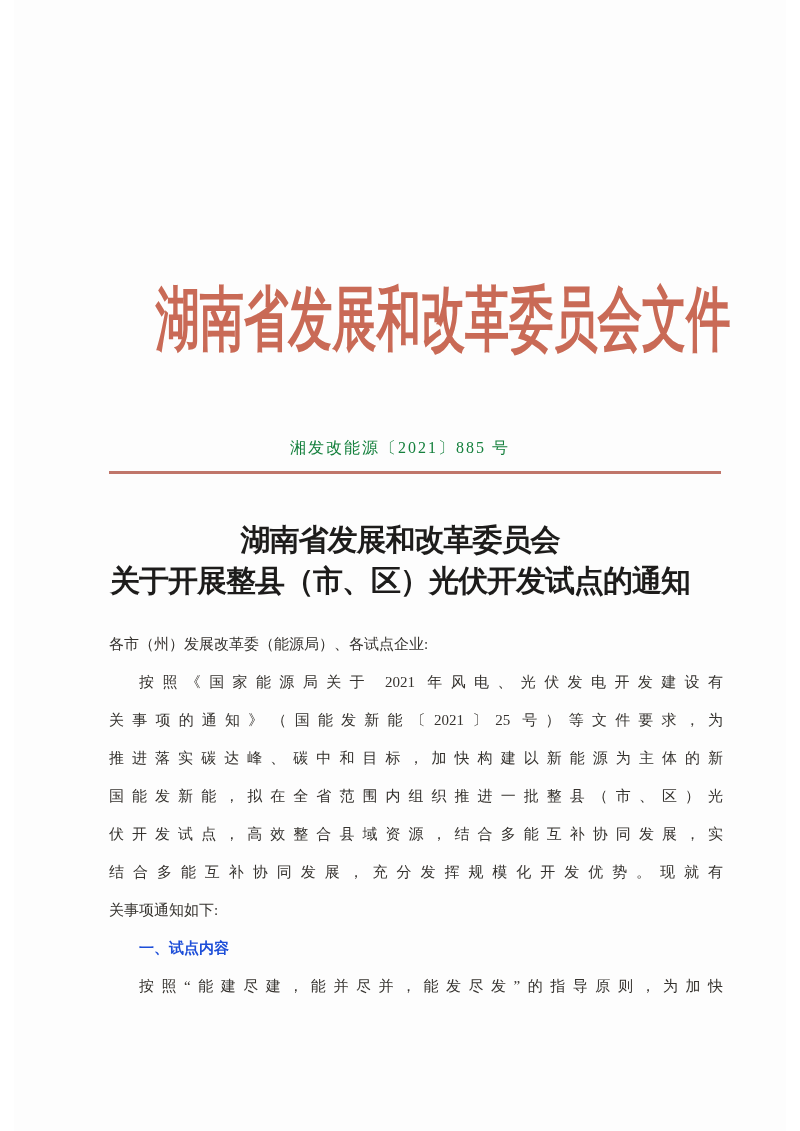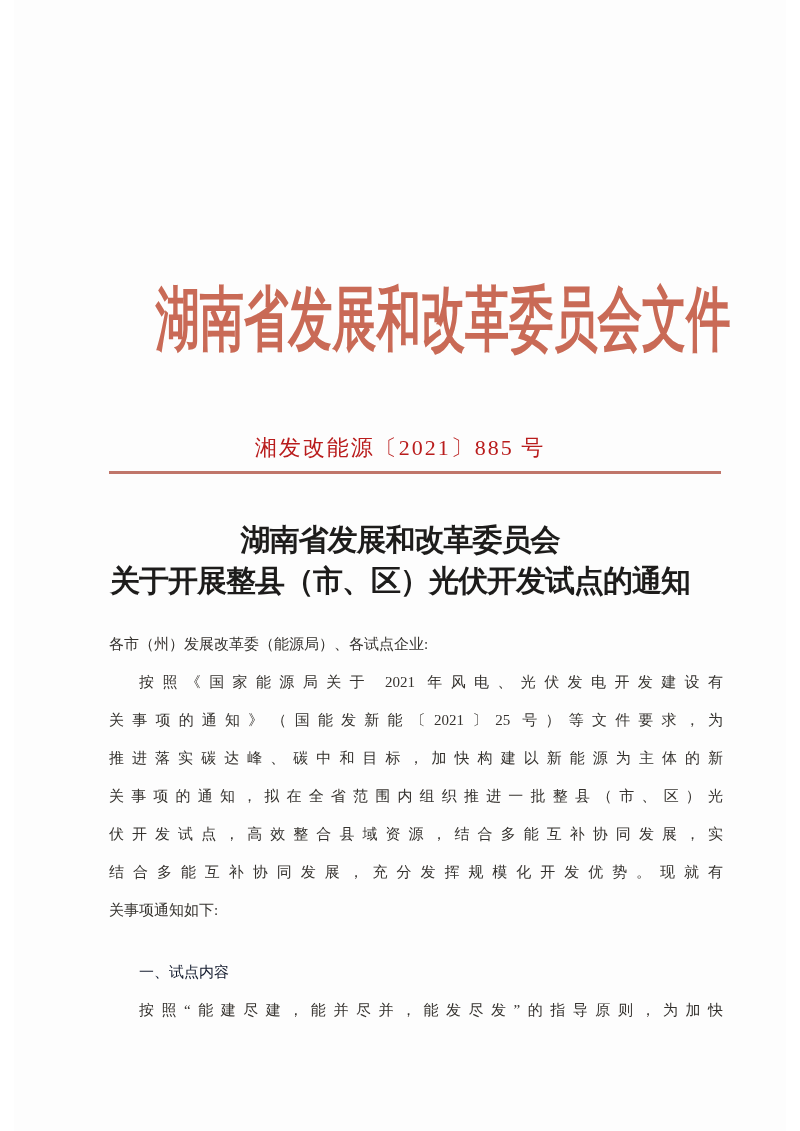--- a/index.html
+++ b/index.html
@@ -38,24 +38,24 @@
     white-space: nowrap;
   }
 
   
   .doc-number {
     position: absolute;
     top: 433px;
     left: 0;
     width: 100%;
     text-align: center;
-    font-size: 22px;
+    font-size: 16px;
     line-height: 30px;
     letter-spacing: 2px;
-    color: #b91c1c;
+    color: #15803d;
   }
 
   
   .red-rule {
     position: absolute;
     top: 471px;
     left: 95px;
     width: 612px;
     height: 3px;
     background: #c0766a;
@@ -92,23 +92,22 @@
   }
   .body-line.fill {
     white-space: normal;
     text-align: justify;
     text-align-last: justify;
   }
   .body-line.indent {
     text-indent: 2em;
   }
   .body-line.bold {
-    font-weight: normal;
-    color: #0f172a;
-    margin-top: 24px;
+    font-weight: bold;
+    color: #1d4ed8;
   }
 </style>
 </head>
 <body>
 
 <div class="page">
 
   <div class="banner-wrap">
     <span class="banner-text">湖南省发展和改革委员会文件</span>
   </div>
@@ -120,21 +119,21 @@
   <div class="notice-title">
     <div>湖南省发展和改革委员会</div>
     <div>关于开展整县（市、区）光伏开发试点的通知</div>
   </div>
 
   <div class="body-block">
     <div class="body-line">各市（州）发展改革委（能源局）、各试点企业:</div>
     <div class="body-line fill indent">按照《国家能源局关于 2021 年风电、光伏发电开发建设有</div>
     <div class="body-line fill">关事项的通知》（国能发新能〔2021〕25 号）等文件要求，为</div>
     <div class="body-line fill">推进落实碳达峰、碳中和目标，加快构建以新能源为主体的新</div>
-    <div class="body-line fill">关事项的通知，拟在全省范围内组织推进一批整县（市、区）光</div>
+    <div class="body-line fill">国能发新能，拟在全省范围内组织推进一批整县（市、区）光</div>
     <div class="body-line fill">伏开发试点，高效整合县域资源，结合多能互补协同发展，实</div>
     <div class="body-line fill">结合多能互补协同发展，充分发挥规模化开发优势。现就有</div>
     <div class="body-line">关事项通知如下:</div>
     <div class="body-line indent bold">一、试点内容</div>
     <div class="body-line fill indent">按照“能建尽建，能并尽并，能发尽发”的指导原则，为加快</div>
   </div>
 
 </div>
 
 </body></html>

